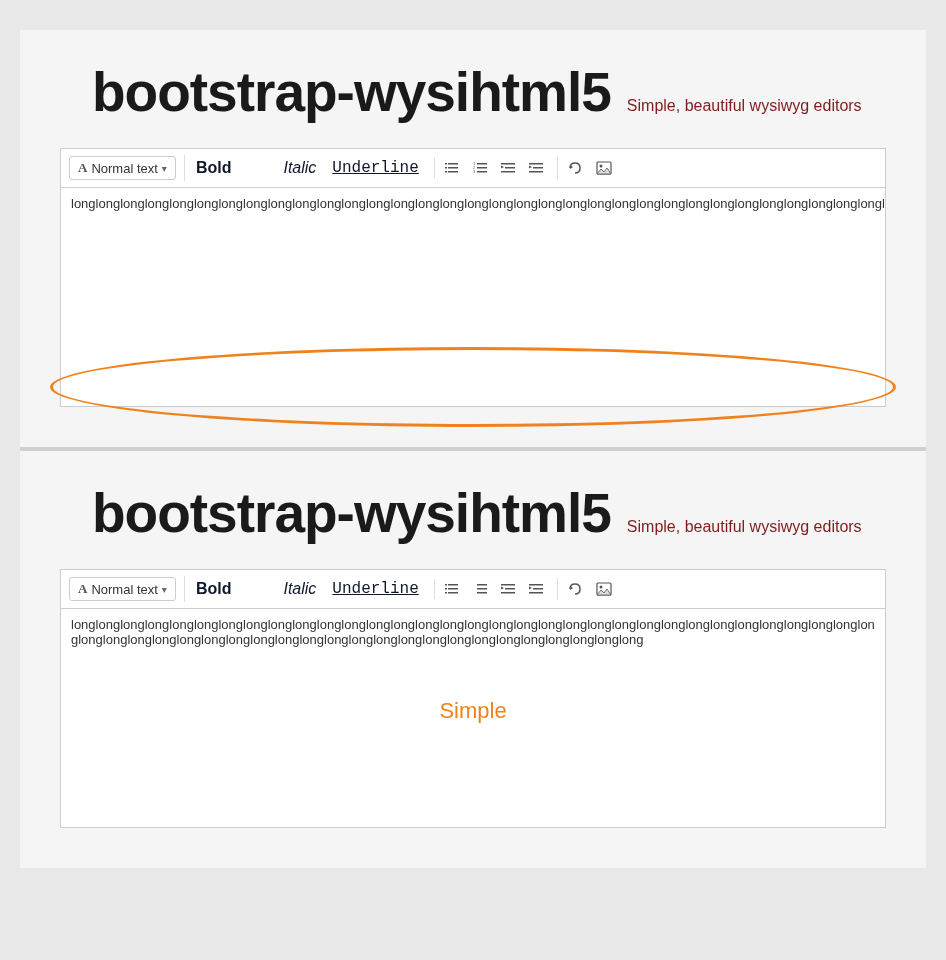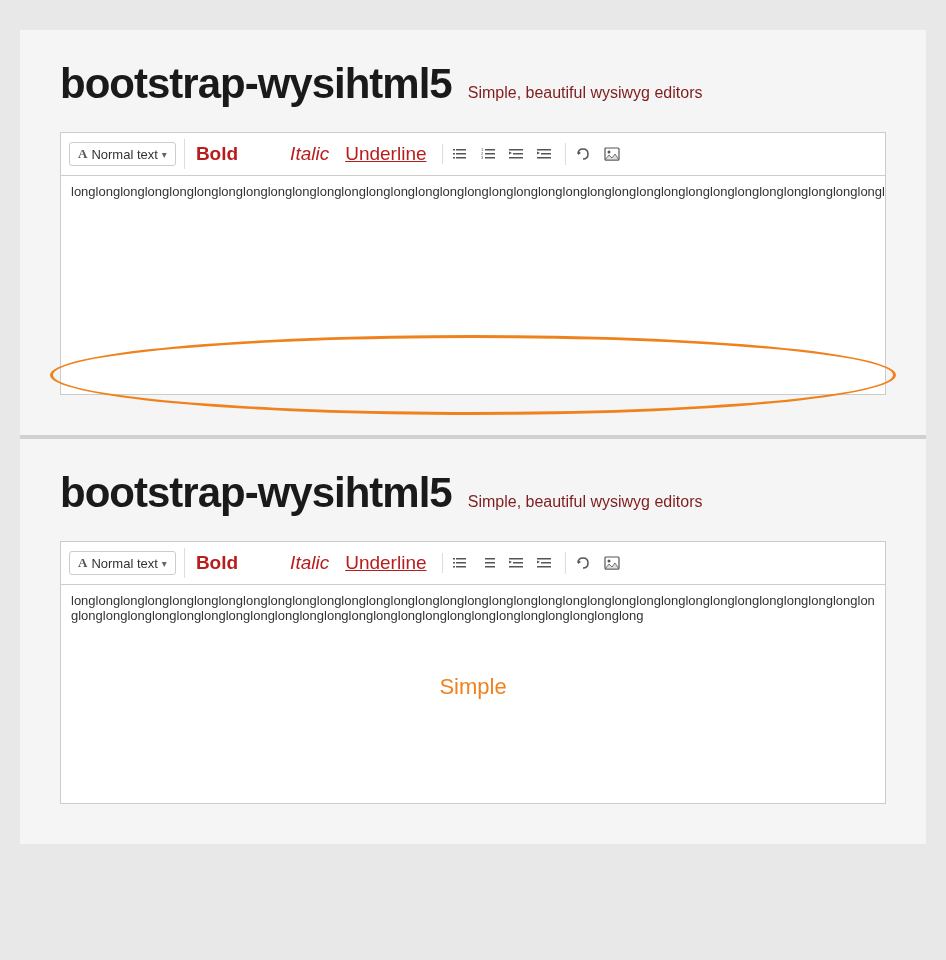--- a/index.html
+++ b/index.html
@@ -16,24 +16,25 @@
     }
 
     .header {
       display: flex;
       align-items: baseline;
       gap: 16px;
       margin-bottom: 24px;
     }
 
     .logo-text {
-      font-size: 42px;
+      font-size: 55px;
       font-weight: 900;
       color: #1a1a1a;
       letter-spacing: -1px;
+      margin-left: 32px;
     }
 
     .tagline {
       font-size: 16px;
       color: #7f1d1d;
       font-weight: 400;
     }
 
     .toolbar {
       display: flex;
@@ -68,37 +69,38 @@
       font-size: 13px;
       color: #333;
       cursor: pointer;
       border-radius: 3px;
     }
 
     .toolbar-btn {
       border: none;
       background: transparent;
       padding: 4px 7px;
-      font-size: 19px;
-      color: #b91c1c;
+      font-size: 16px;
+      color: #0f172a;
       cursor: pointer;
       border-radius: 2px;
     }
 
     .toolbar-btn.bold-btn {
       font-weight: bold;
     }
 
     .toolbar-btn.italic-btn {
       font-style: italic;
       margin-left: 36px;
     }
 
     .toolbar-btn.underline-btn {
       text-decoration: underline;
+      font-family: Liberation Mono, monospace;
     }
 
     .toolbar-icon-btn {
       border: none;
       background: transparent;
       padding: 4px 6px;
       cursor: pointer;
       color: #555;
       font-size: 14px;
       border-radius: 2px;

